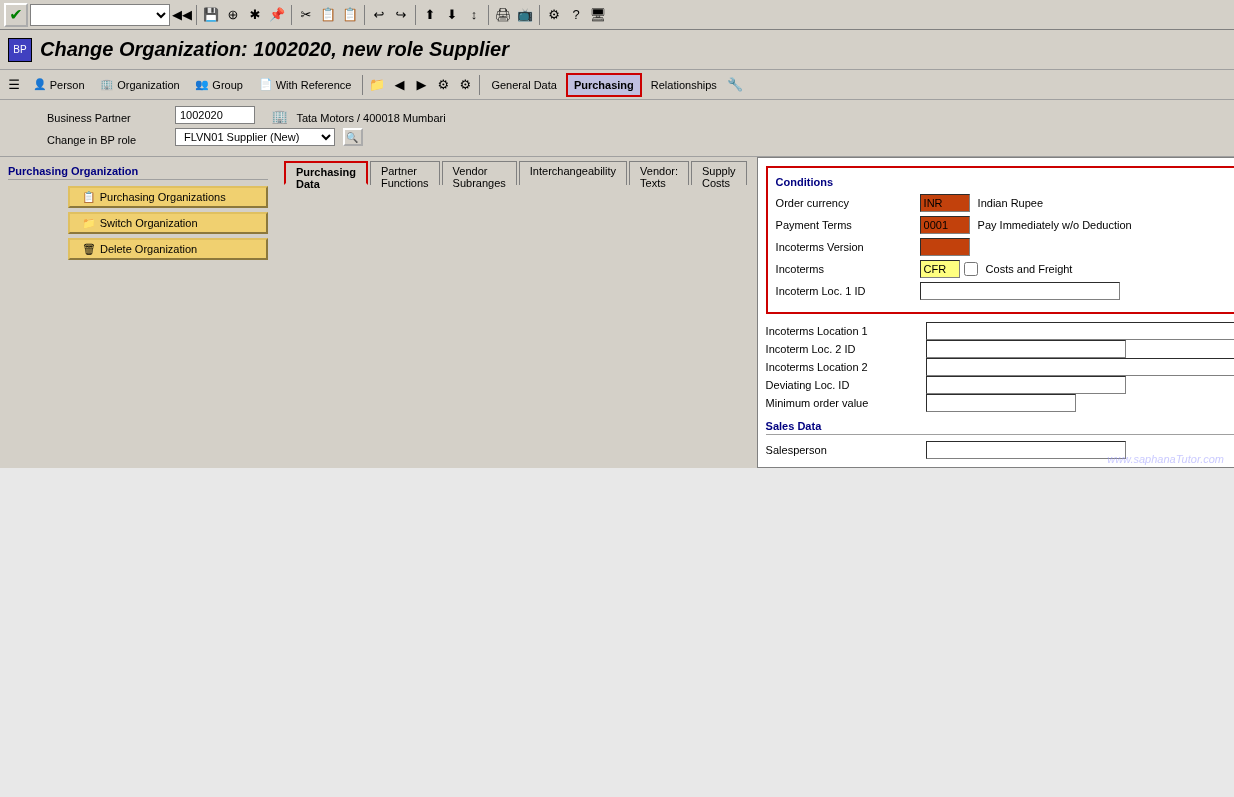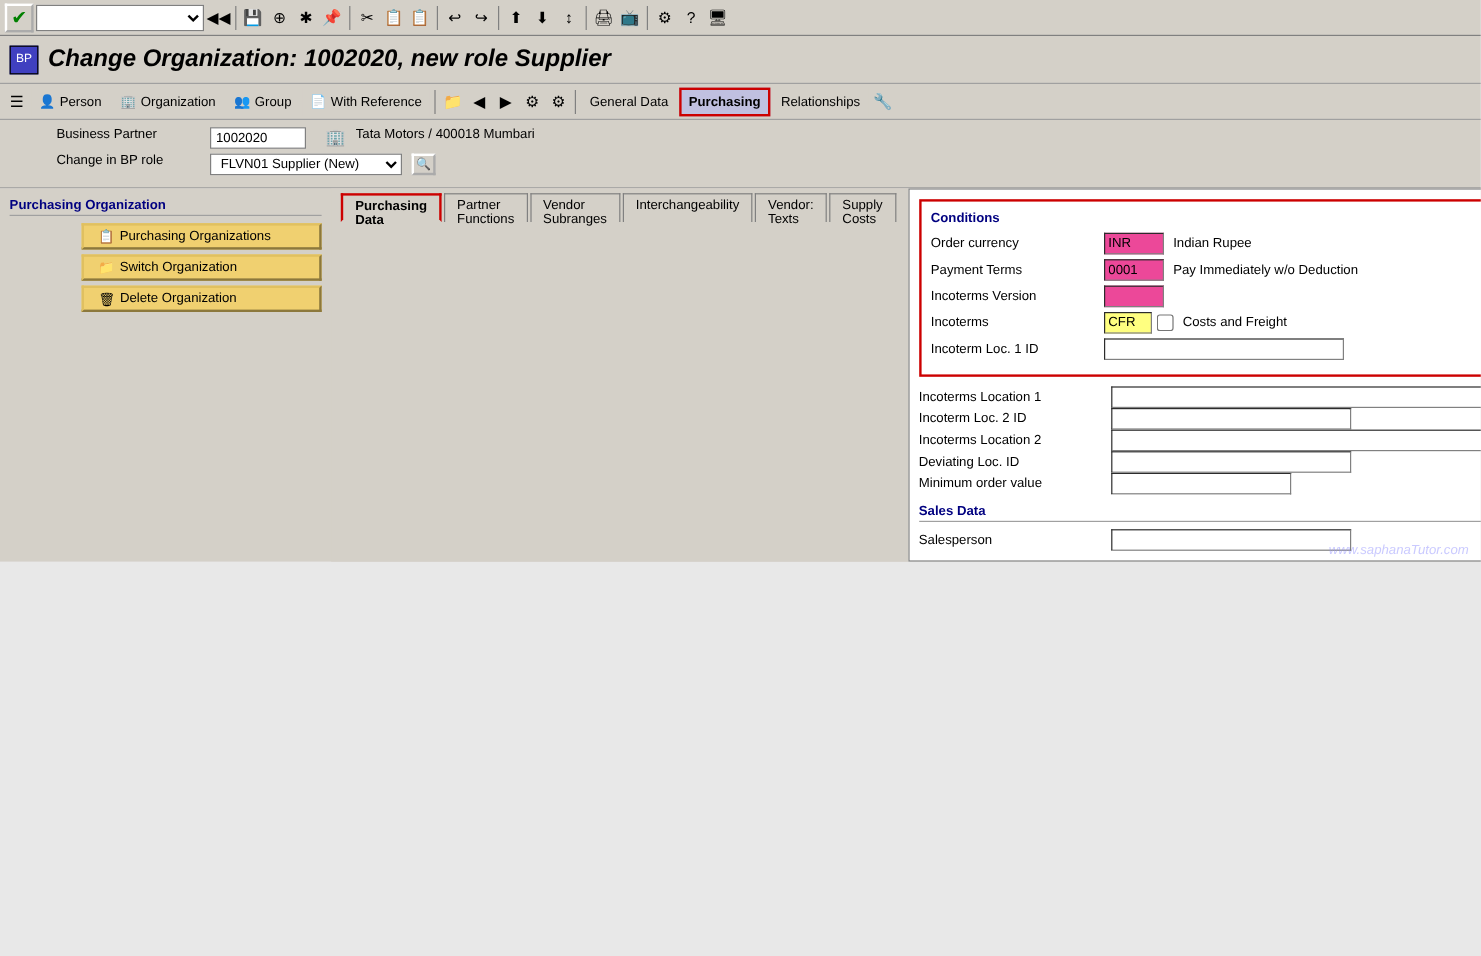--- a/index.html
+++ b/index.html
@@ -114,21 +114,21 @@
     }
 
     
     .bp-section {
       background: #d4d0c8;
       padding: 6px 8px;
       border-bottom: 1px solid #a0a0a0;
     }
     .bp-row {
       display: flex;
-      align-items: flex-start;
+      align-items: flex-end;
       margin-bottom: 4px;
       gap: 8px;
       padding-left: 39px;
     }
     .bp-label {
       width: 120px;
       font-size: 11px;
     }
     .bp-value-box {
       background: white;
@@ -231,21 +231,21 @@
       display: flex;
       align-items: center;
       margin-bottom: 4px;
       gap: 4px;
     }
     .form-label {
       width: 140px;
       font-size: 11px;
     }
     .form-input {
-      background: #ec4899;
+      background: #c2410c;
       border: 1px inset #808080;
       padding: 1px 3px;
       font-size: 11px;
       height: 18px;
       width: 50px;
     }
     .form-input-wide {
       background: white;
       border: 1px inset #808080;
       padding: 1px 3px;

